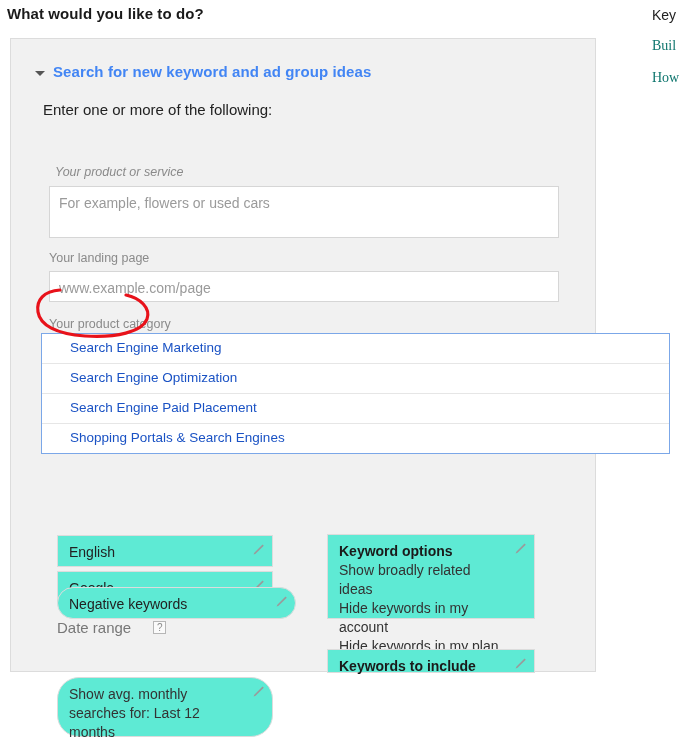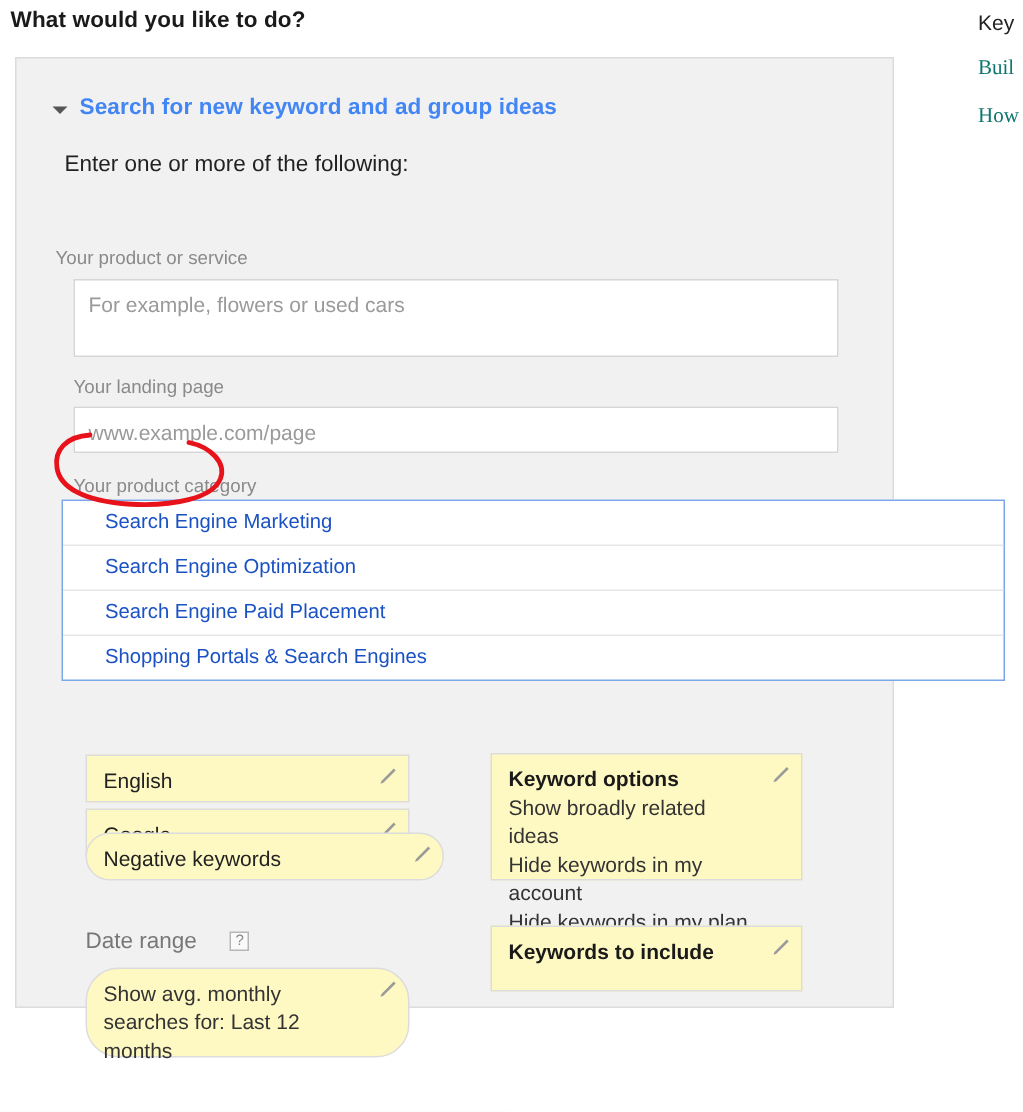--- a/index.html
+++ b/index.html
@@ -74,21 +74,21 @@
     padding: 7px 9px;
     line-height: 18px;
   }
   .field-box.focused {
     border: 2px solid #4285f4;
     color: #333;
     padding: 6px 8px;
     box-shadow: 0 0 0 0 transparent;
   }
 
-  #f-product-label { left: 26px; top: 126px; }
+  #f-product-label { left: 44px; top: 126px; font-style: italic; }
   #f-product { left: 38px; top: 147px; width: 510px; height: 52px; }
   #f-landing-label { left: 38px; top: 212px; }
   #f-landing { left: 38px; top: 232px; width: 510px; height: 31px; }
   #f-category-label { left: 38px; top: 278px; }
   #f-category { left: 38px; top: 298px; width: 510px; height: 33px; }
 
   
   .dropdown {
     position: absolute;
     left: 41px; top: 333px;
@@ -103,26 +103,27 @@
     padding: 5px 12px 6px 28px;
     border-bottom: 1px solid #e6e6e6;
     line-height: 18px;
     white-space: nowrap;
   }
   .dd-item:last-child { border-bottom: none; }
 
   
   .tile {
     position: absolute;
-    background: #fef9c3;
+    background: #5eead4;
     border: 1px solid #dcdcdc;
     font-size: 14px;
     color: #222;
     padding: 7px 30px 7px 11px;
     line-height: 19px;
+    margin-top: 32px;
   }
   .pencil {
     position: absolute;
     right: 7px; top: 7px;
     width: 14px; height: 14px;
   }
   .tile-title {
     font-weight: bold;
     font-size: 14px;
     color: #1a1a1a;
@@ -154,21 +155,21 @@
     color: #8a8a8a;
     font-size: 10px;
     line-height: 12px;
     text-align: center;
     background: #fafafa;
   }
 
   #t-daterange { left: 46px; top: 606px; width: 216px; height: 60px; border-radius: 22px; }
 
   #t-kwoptions { left: 316px; top: 463px; width: 208px; height: 85px; }
-  #t-kwinclude { left: 316px; top: 578px; width: 208px; height: 44px; }
+  #t-kwinclude { left: 316px; top: 578px; width: 208px; height: 24px; }
 
   
   .sidebar { position: absolute; left: 652px; top: 0; width: 40px; }
   .sb-title {
     position: absolute; left: 0; top: 7px;
     font-size: 14px; color: #222; white-space: nowrap;
   }
   .sb-link {
     position: absolute; left: 0;
     font-size: 14px; color: #0f766e; white-space: nowrap; font-family: Liberation Serif, serif;

